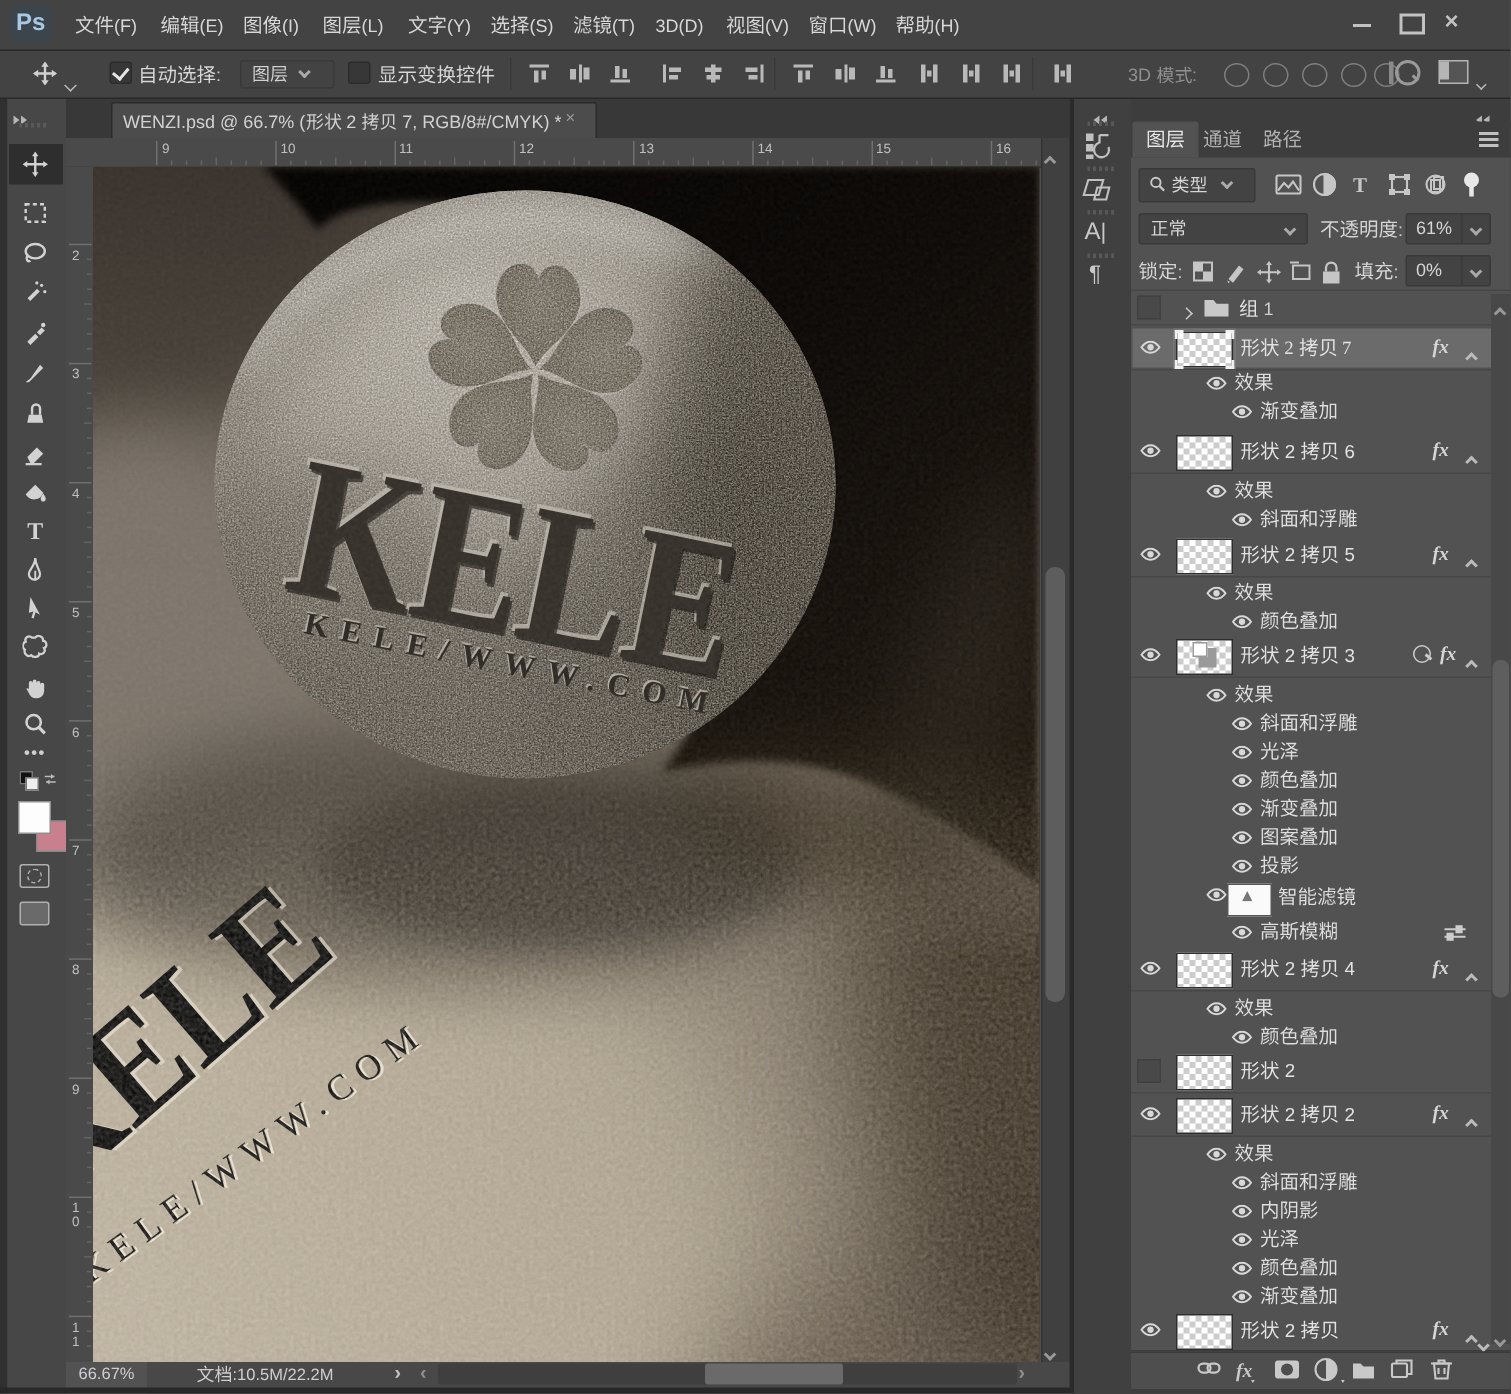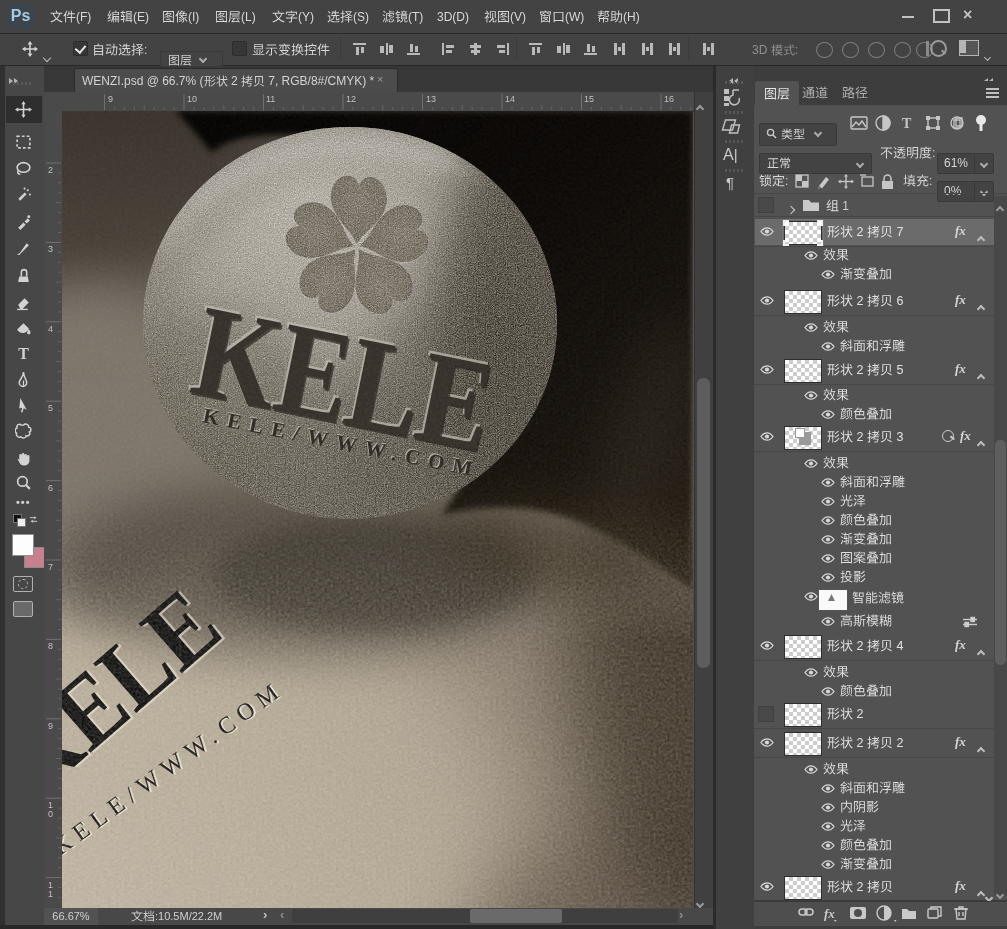--- a/index.html
+++ b/index.html
@@ -4,21 +4,21 @@
 html,body{margin:0;padding:0;}
 body{width:1007px;height:929px;position:relative;overflow:hidden;
  font-family:"Liberation Sans",sans-serif;background:#4f4f4f;
  -webkit-font-smoothing:antialiased;}
 .a{position:absolute;}
 .cj{display:inline-block;}
 .chev{display:inline-block;width:7px;height:7px;border:solid #c8c8c8;border-width:0 2px 2px 0;}
 .up{transform:rotate(-135deg);} .dn{transform:rotate(45deg);}
 .sep{position:absolute;width:1px;background:#3a3a3a;}
 .box{position:absolute;background:#434343;border:1px solid #393939;border-radius:2px;
- color:#d6d6d6;font-size:12px;margin-top:11px;}
+ color:#d6d6d6;font-size:12px;}
 .lbl{position:absolute;color:#cfcfcf;font-size:12px;white-space:nowrap;}
 </style></head><body>
 <svg width="0" height="0" style="position:absolute">
     <defs>
 <g id="u4e0d">
         <path transform="scale(1,-1)" d="M559 478C678 398 828 280 899 203L960 261C885 338 733 450 615 526ZM69 770V693H514C415 522 243 353 44 255C60 238 83 208 95 189C234 262 358 365 459 481V-78H540V584C566 619 589 656 610 693H931V770Z"></path>
       </g>
 <g id="u4ef6">
         <path transform="scale(1,-1)" d="M317 341V268H604V-80H679V268H953V341H679V562H909V635H679V828H604V635H470C483 680 494 728 504 775L432 790C409 659 367 530 309 447C327 438 359 420 373 409C400 451 425 504 446 562H604V341ZM268 836C214 685 126 535 32 437C45 420 67 381 75 363C107 397 137 437 167 480V-78H239V597C277 667 311 741 339 815Z"></path>
       </g>
@@ -958,21 +958,21 @@
 <div class="lbl" style="left:826px;top:199px;"><svg class="cj" style="width:13px;height:13px;vertical-align:-2px;" viewBox="0 -880 1000 1000" fill="#e2e2e2">
       <use href="#u7ec4" x="0"></use>
     </svg> 1</div>
 <div class="a" style="left:754px;top:216px;width:240px;height:1px;background:#474747;"></div>
 <div class="a" style="left:755px;top:219px;width:239px;height:26px;background:#6b6b6b;"></div>
 <svg class="a" viewBox="0 0 14 9" style="left:760px;top:227px;width:14px;height:9px;">
     <use href="#eye"></use>
   </svg>
 <div class="a" style="left:784px;top:221px;width:36px;height:22px;background:#fff;background-image:conic-gradient(#ccc 25%,#fff 0 50%,#ccc 0 75%,#fff 0);background-size:8px 8px;border:1px solid #2e2e2e;"></div>
 <div class="a" style="left:782px;top:219px;width:40px;height:26px;border:1px solid #777;background:linear-gradient(#f0f0f0,#f0f0f0) left top/6px 2px no-repeat,linear-gradient(#f0f0f0,#f0f0f0) left top/2px 6px no-repeat,linear-gradient(#f0f0f0,#f0f0f0) right top/6px 2px no-repeat,linear-gradient(#f0f0f0,#f0f0f0) right top/2px 6px no-repeat,linear-gradient(#f0f0f0,#f0f0f0) left bottom/6px 2px no-repeat,linear-gradient(#f0f0f0,#f0f0f0) left bottom/2px 6px no-repeat,linear-gradient(#f0f0f0,#f0f0f0) right bottom/6px 2px no-repeat,linear-gradient(#f0f0f0,#f0f0f0) right bottom/2px 6px no-repeat;"></div>
-<div class="lbl" style="left:827px;top:225px;font-size:12.5px;"><svg class="cj" style="width:26px;height:13px;vertical-align:-2px;" viewBox="0 -880 2000 1000" fill="#e2e2e2">
+<div class="lbl" style="left:827px;top:225px;font-size:12.5px;font-family:Liberation Serif, serif;"><svg class="cj" style="width:26px;height:13px;vertical-align:-2px;" viewBox="0 -880 2000 1000" fill="#e2e2e2">
       <use href="#u5f62" x="0"></use>
       <use href="#u72b6" x="1000"></use>
     </svg><span style="color:#e2e2e2"> 2 </span><svg class="cj" style="width:26px;height:13px;vertical-align:-2px;" viewBox="0 -880 2000 1000" fill="#e2e2e2">
       <use href="#u62f7" x="0"></use>
       <use href="#u8d1d" x="1000"></use>
     </svg><span style="color:#e2e2e2"> 7</span></div>
 <div class="a" style="left:754px;top:246px;width:240px;height:1px;background:#474747;"></div>
 <div class="a" style="left:955px;top:223px;color:#d5d5d5;font:italic bold 13px 'Liberation Serif';">fx</div>
 <div class="a" style="left:978px;top:229px;"><span class="chev up" style="border-color:#bbb;width:4px;height:4px;"></span></div>
 <svg class="a" viewBox="0 0 14 9" style="left:804px;top:251px;width:14px;height:9px;">

